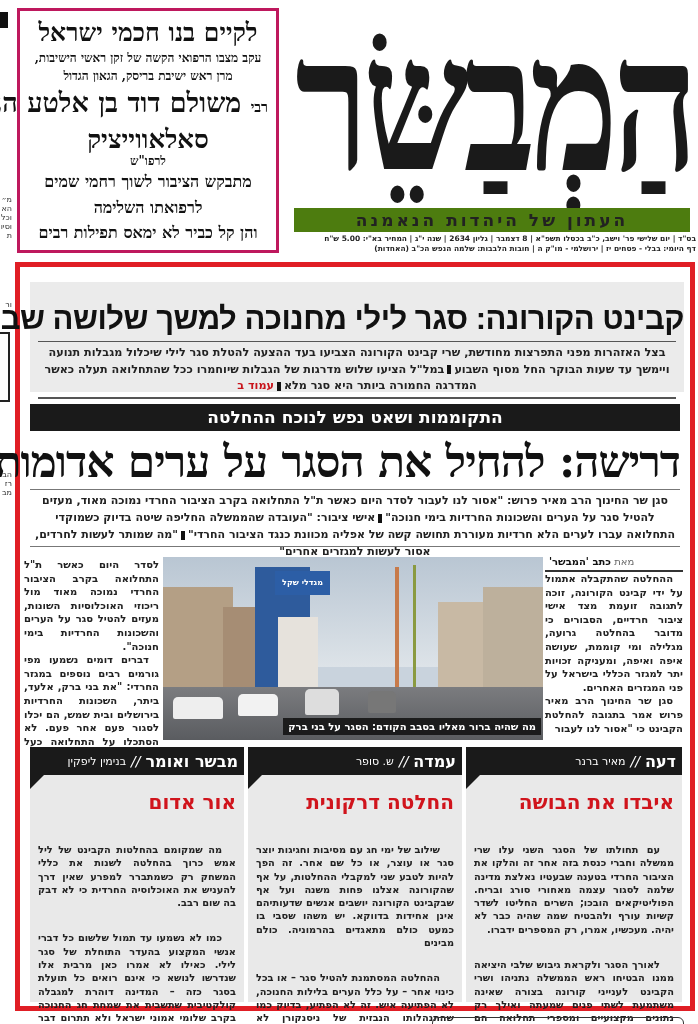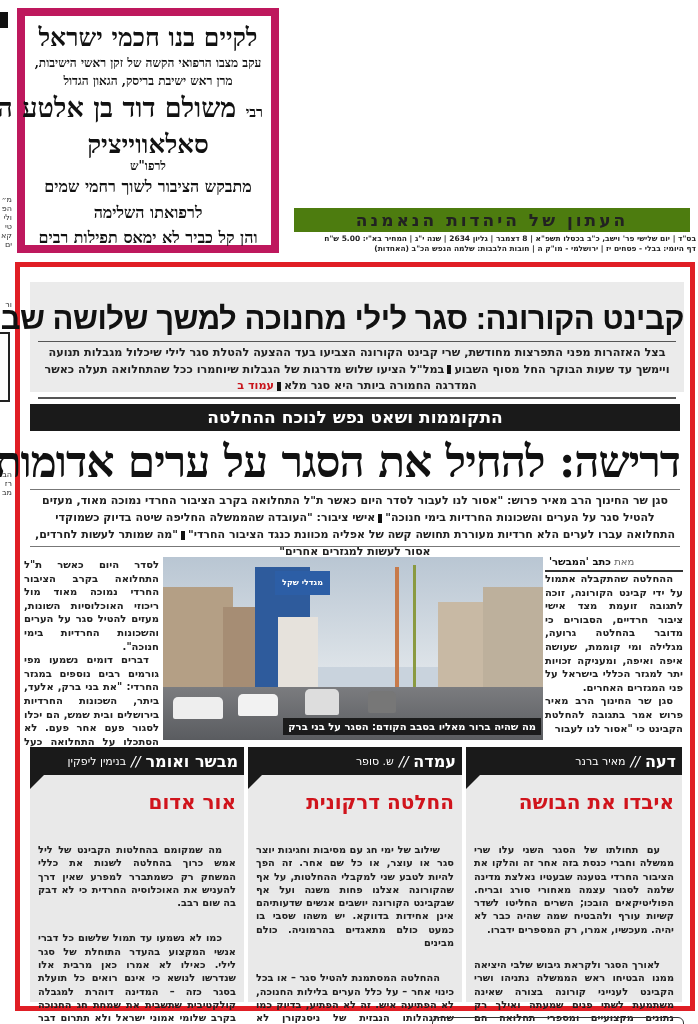--- a/index.html
+++ b/index.html
@@ -14,21 +14,21 @@
 
   
   .masthead { position: absolute; left: 290px; top: 0; width: 408px; height: 260px; }
   .logo { position: absolute; left: 0; top: 6px; width: 408px; height: 195px; display: flex; align-items: center; justify-content: center; }
   .logo span { font-family: "DejaVu Serif", serif; font-weight: bold; font-size: 150px; letter-spacing: -6px; line-height: 1; color: #1a1a1a; transform: scaleY(1.25); display: inline-block; }
   .tagline-bar { position: absolute; left: 4px; top: 208px; width: 396px; height: 24px; background: #4d7c0f; display: flex; align-items: center; justify-content: center; }
   .tagline-bar span { font-weight: bold; font-size: 17px; letter-spacing: 3px; color: #222; }
   .meta { position: absolute; left: 0; top: 234px; width: 408px; font-size: 7.5px; line-height: 10px; color: #222; font-weight: bold; text-align: right; padding-right: 2px; white-space: nowrap; overflow: hidden; }
 
   
-  .prayer { position: absolute; left: 17px; top: 8px; width: 262px; height: 245px; border: 8px solid #be185d; text-align: center; padding: 6px 8px; font-family: "DejaVu Serif", serif; }
+  .prayer { position: absolute; left: 17px; top: 8px; width: 262px; height: 245px; border: 3px solid #be185d; text-align: center; padding: 6px 8px; font-family: "DejaVu Serif", serif; }
   .prayer .l1 { font-size: 25px; font-weight: bold; line-height: 32px; }
   .prayer .l2, .prayer .l3 { font-size: 12px; font-weight: bold; line-height: 18px; }
   .prayer .l4 { font-size: 27px; font-weight: bold; line-height: 36px; white-space: nowrap; }
   .prayer .l4 small { font-size: 14px; }
   .prayer .l5 { font-size: 26px; font-weight: bold; line-height: 28px; }
   .prayer .l6 { font-size: 12px; line-height: 16px; font-weight: bold; }
   .prayer .l7 { font-size: 16px; font-weight: bold; line-height: 26px; }
   .prayer .l8 { font-size: 16px; font-weight: bold; line-height: 24px; }
 
   
@@ -91,38 +91,41 @@
   .op3 { left: 30px; width: 214px; }
 
   
   .bottom-stub { position: absolute; left: 432px; top: 1017px; width: 252px; height: 12px; border: 1px solid #333; border-radius: 6px 6px 0 0; }
 </style>
 </head>
 <body>
 
 <div class="edge-strip">
   <div class="blk"></div>
-  <div class="txt" style="top:195px;">מ״הפוליטיקאים</div>
+  <div class="txt" style="top:195px;">מ״האוכלוסיות</div>
   <div class="txt" style="top:300px;">ור</div>
   <div class="box"></div>
   <div class="txt" style="top:470px;">הברזמב</div>
 </div>
 
 <div class="prayer">
   <div class="l1">לקיים בנו חכמי ישראל</div>
   <div class="l2">עקב מצבו הרפואי הקשה של זקן ראשי הישיבות,</div>
   <div class="l3">מרן ראש ישיבת בריסק, הגאון הגדול</div>
   <div class="l4"><small>רבי</small> <span>משולם דוד בן אלטע הנדל</span></div>
   <div class="l5">סאלאווייציק</div>
   <div class="l6">לרפו"ש</div>
   <div class="l7">מתבקש הציבור לשוך רחמי שמים לרפואתו השלימה</div>
   <div class="l8">והן קל כביר לא ימאס תפילות רבים</div>
 </div>
 
 <div class="masthead">
+  <div class="logo">
+    <span>הַמְבַשֵּׂר</span>
+  </div>
   <div class="tagline-bar">
     <span>העתון של היהדות הנאמנה</span>
   </div>
   <div class="meta">
     <div>בס"ד | יום שלישי פר' וישב, כ"ב בכסלו תשפ"א | 8 דצמבר | גליון 2634 | שנה י"ג | המחיר בא"י: 5.00 ש"ח</div>
     <div>דף היומי: בבלי - פסחים יז | ירושלמי - מו"ק ה | חובות הלבבות: שלמה הנפש הכ"ב (האחדות)</div>
   </div>
 </div>
 
 <div class="red-frame"></div>

